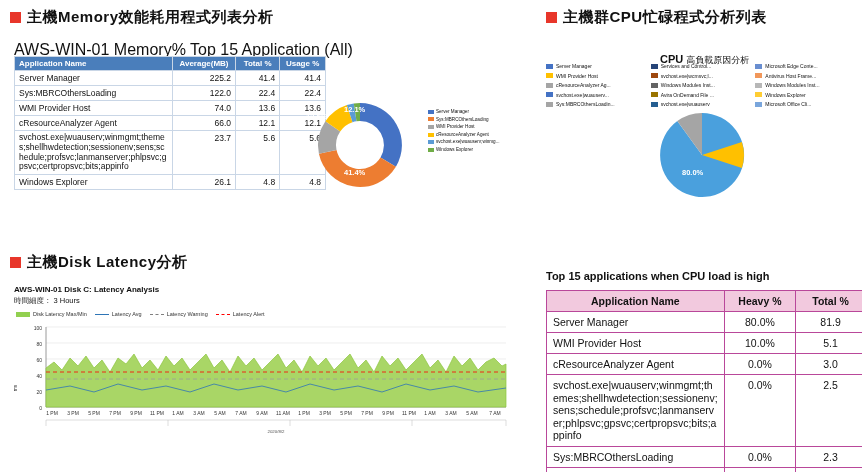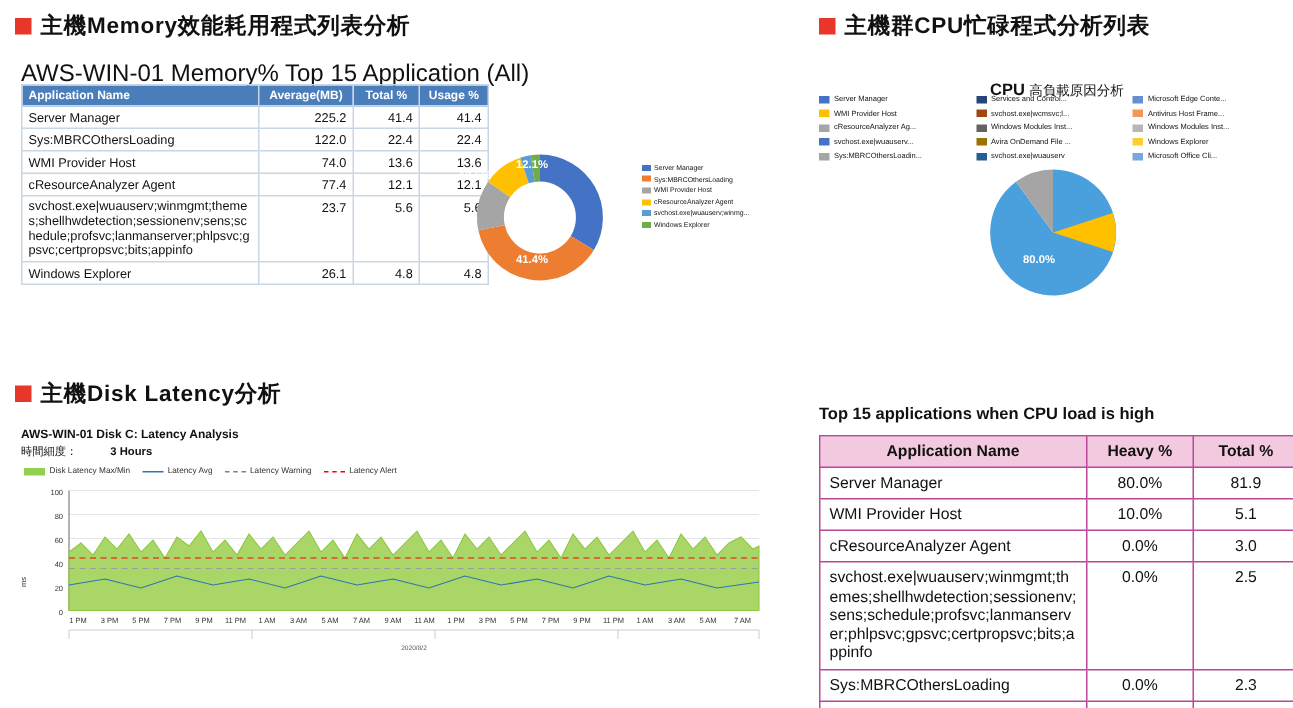--- a/index.html
+++ b/index.html
@@ -104,21 +104,21 @@
         <td class="num">22.4</td>
       </tr>
       <tr>
         <td>WMI Provider Host</td>
         <td class="num">74.0</td>
         <td class="num">13.6</td>
         <td class="num">13.6</td>
       </tr>
       <tr>
         <td>cResourceAnalyzer Agent</td>
-        <td class="num">77.4</td>
+        <td class="num">66.0</td>
         <td class="num">12.1</td>
         <td class="num">12.1</td>
       </tr>
       <tr>
         <td class="wrapcell" style="word-break:break-all;">svchost.exe|wuauserv;winmgmt;themes;shellhwdetection;sessionenv;sens;schedule;profsvc;lanmanserver;phlpsvc;gpsvc;certpropsvc;bits;appinfo</td>
         <td class="num">23.7</td>
         <td class="num">5.6</td>
         <td class="num">5.6</td>
       </tr>
       <tr>
@@ -280,21 +280,21 @@
   <div class="sec-title">
     <span class="sq"></span>
     <span>主機Disk Latency分析</span>
   </div>
 </div>
 
 <div class="panel" style="left:14px;top:285px;">
   <div class="mini-head">AWS-WIN-01 Disk C: Latency Analysis</div>
   <div style="display:flex;gap:2px;margin-top:2px;">
     <span class="mini-sub">時間細度：</span>
-    <span class="mini-sub" style="font-weight:bold;margin-left:20px;">3 Hours</span>
+    <span class="mini-sub" style="font-weight:normal;">3 Hours</span>
   </div>
 </div>
 
 <div class="panel lat-legend" style="left:16px;top:311px;">
   <div class="item">
       <span class="bar" style="background:#92d050"></span>
       <span>Disk Latency Max/Min</span>
     </div>
   <div class="item">
       <span class="ln" style="border-top-color:#2e75b6"></span>

